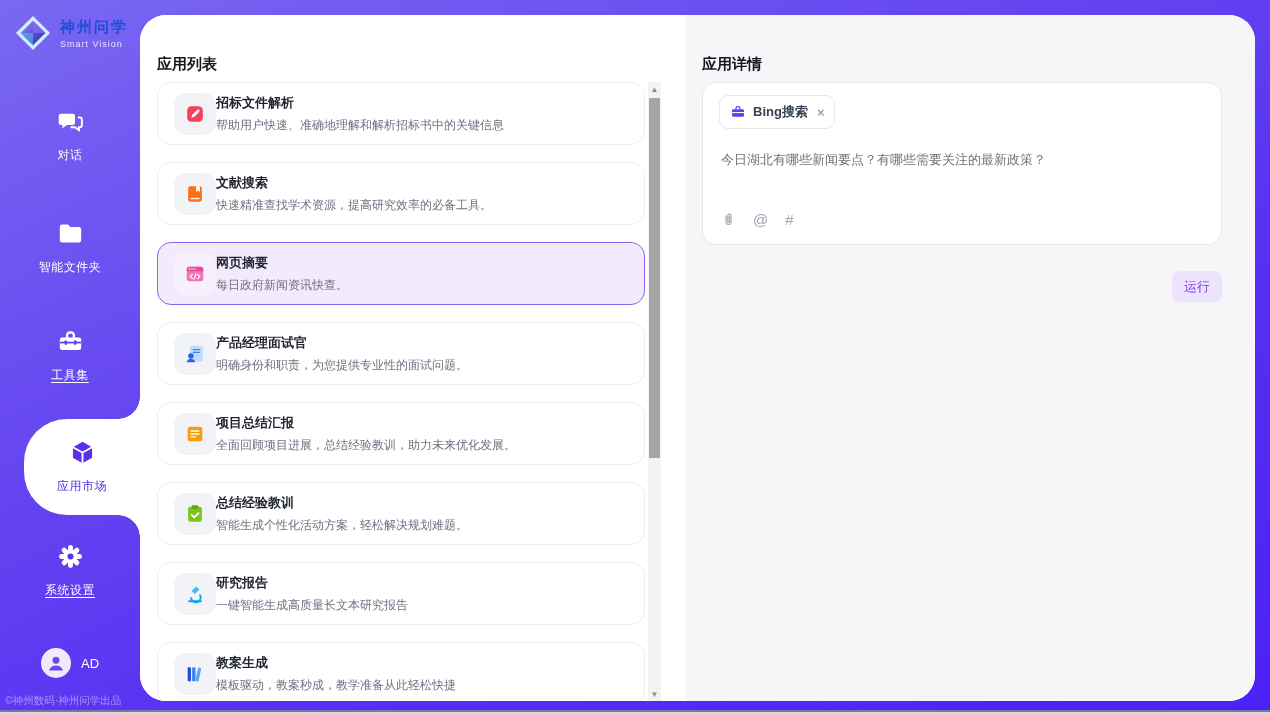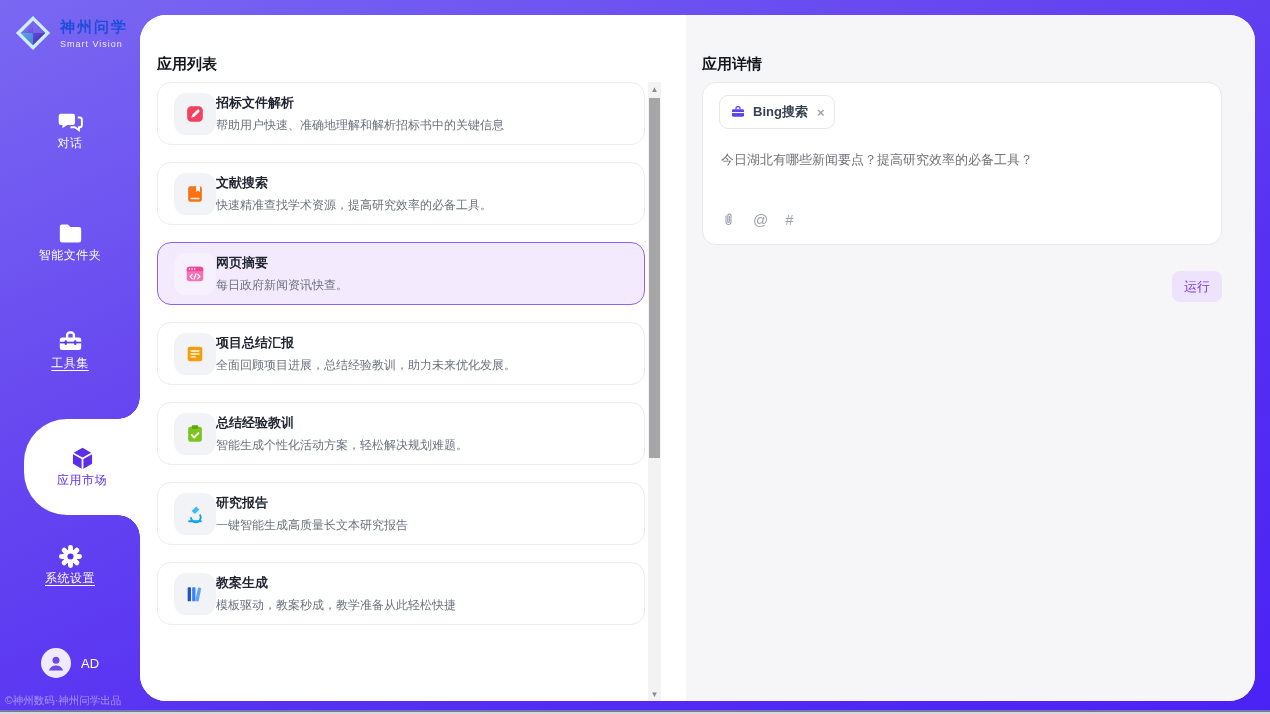--- a/index.html
+++ b/index.html
@@ -11,21 +11,21 @@
   }
   .edge-line   { position:absolute; left:0; right:0; bottom:2px; height:2px; background:#7B77A3; z-index:50; }
   .edge-light  { position:absolute; left:0; right:0; bottom:0;  height:2px; background:#D8D8E0; z-index:50; }
 
   
   .sidebar { position:absolute; left:0; top:0; width:140px; height:714px; z-index:5; }
   .brand { position:absolute; left:14px; top:14px; display:flex; align-items:center; gap:8px; }
   .brand-text .cn { color:#1d4ed8; font-size:15px; font-weight:700; letter-spacing:2px; }
   .brand-text .en { color:rgba(255,255,255,.85); font-size:9px; letter-spacing:1px; margin-top:2px; }
   .nav-item { position:absolute; left:0; width:140px; display:flex; flex-direction:column;
-              align-items:center; gap:0; color:#fff; cursor:pointer; }
+              align-items:center; gap:12px; color:#fff; cursor:pointer; }
   .nav-item .nav-label { font-size:12px; letter-spacing:.5px; }
   .nav-item .nav-label.u { text-decoration:underline; text-underline-offset:3px; }
   .nav-item.active { left:24px; width:116px; height:96px; background:#fff;
                      border-radius:43px 0 0 43px; justify-content:center; color:#5B2EEA; }
   .nav-item.active::before { content:''; position:absolute; right:0; top:-22px; width:22px; height:22px;
         background:radial-gradient(circle at 0 0, rgba(0,0,0,0) 21.5px, #fff 22px); }
   .nav-item.active::after  { content:''; position:absolute; right:0; bottom:-22px; width:22px; height:22px;
         background:radial-gradient(circle at 0 100%, rgba(0,0,0,0) 21.5px, #fff 22px); }
   .user-row { position:absolute; left:0; bottom:36px; width:140px; display:flex;
               align-items:center; justify-content:center; gap:10px; }
@@ -212,20 +212,35 @@
             </svg>
           </span>
           <span class="app-meta">
             <span class="app-title">网页摘要</span>
             <span class="app-desc">每日政府新闻资讯快查。</span>
           </span>
         </div>
         <div class="app-card">
           <span class="app-icon-box">
             <svg width="22" height="22" viewBox="0 0 24 24">
+              <rect x="6.5" y="3" width="14" height="17.5" rx="2" fill="#BFDBFE"></rect>
+              <rect x="9.5" y="6.5" width="8" height="1.5" rx=".7" fill="#3B82F6"></rect>
+              <rect x="9.5" y="9.5" width="8" height="1.5" rx=".7" fill="#3B82F6"></rect>
+              <circle cx="7.5" cy="14.2" r="3" fill="#2563EB"></circle>
+              <path d="M2.8 21c.8-2.6 2.7-3.8 4.7-3.8s3.9 1.2 4.7 3.8z" fill="#2563EB"></path>
+            </svg>
+          </span>
+          <span class="app-meta">
+            <span class="app-title">产品经理面试官</span>
+            <span class="app-desc">明确身份和职责，为您提供专业性的面试问题。</span>
+          </span>
+        </div>
+        <div class="app-card">
+          <span class="app-icon-box">
+            <svg width="22" height="22" viewBox="0 0 24 24">
               <rect x="4" y="4" width="16" height="16" rx="2.5" fill="#F59E0B"></rect>
               <rect x="7" y="8" width="10" height="1.5" rx=".7" fill="#fff" opacity=".95"></rect>
               <rect x="7" y="11.2" width="10" height="1.5" rx=".7" fill="#fff" opacity=".95"></rect>
               <rect x="7" y="14.4" width="6" height="1.5" rx=".7" fill="#fff" opacity=".95"></rect>
             </svg>
           </span>
           <span class="app-meta">
             <span class="app-title">项目总结汇报</span>
             <span class="app-desc">全面回顾项目进展，总结经验教训，助力未来优化发展。</span>
           </span>
@@ -284,21 +299,21 @@
         <span>
           <svg width="16" height="16" viewBox="0 0 24 24">
             <path d="M9 8V6.5A2.5 2.5 0 0 1 11.5 4h1A2.5 2.5 0 0 1 15 6.5V8" stroke="#5B43EE" stroke-width="2" fill="none"></path>
             <rect x="3" y="8" width="18" height="11" rx="2" fill="#5B43EE"></rect>
             <rect x="3" y="12" width="18" height="1.6" fill="#fff" opacity=".95"></rect>
           </svg>
         </span>
         <span class="tag-label">Bing搜索</span>
         <span class="tag-close">×</span>
       </span>
-      <div class="query-text">今日湖北有哪些新闻要点？提高研究效率的必备工具？</div>
+      <div class="query-text">今日湖北有哪些新闻要点？有哪些需要关注的最新政策？</div>
       <div class="input-tools">
         <span>
           <svg width="15" height="17" viewBox="0 0 24 24" fill="none" stroke="#9CA3AF" stroke-width="1.8" stroke-linecap="round">
             <path d="M8 6v10a4 4 0 0 0 8 0V6a2.6 2.6 0 0 0-5.2 0v9.5a1.3 1.3 0 0 0 2.6 0V7"></path>
           </svg>
         </span>
         <span class="glyph">@</span>
         <span class="glyph">#</span>
       </div>
     </div>

